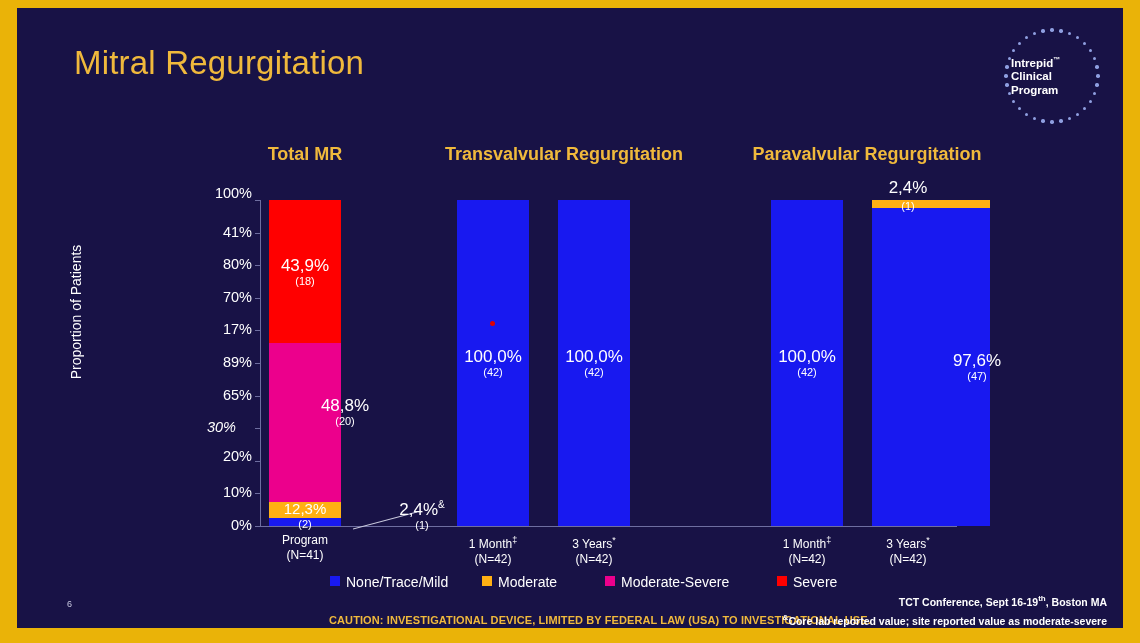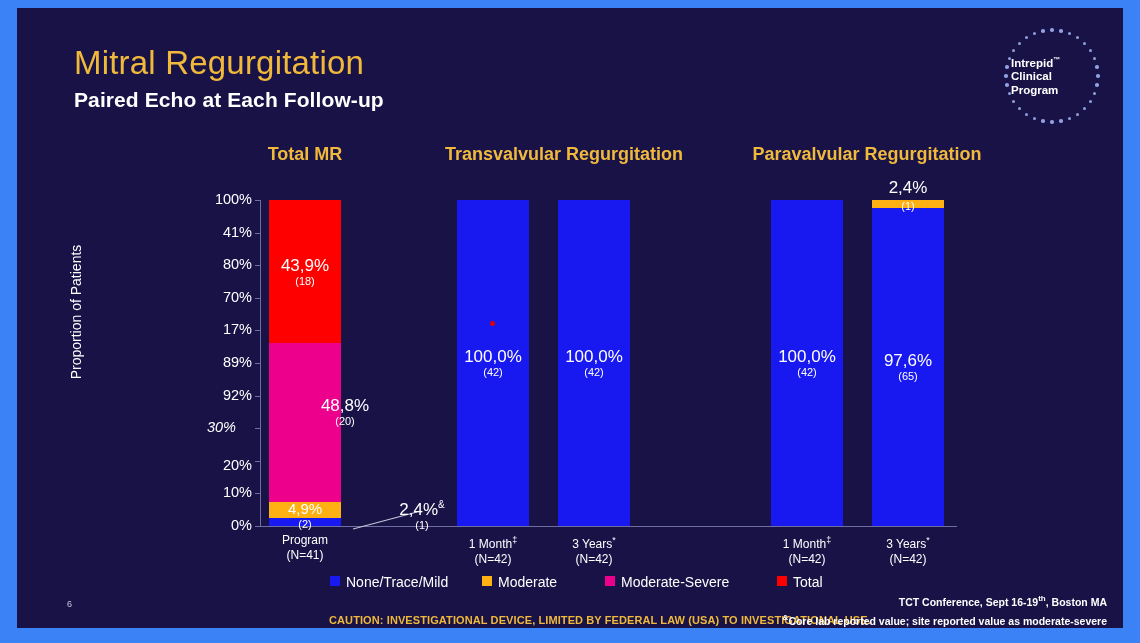--- a/index.html
+++ b/index.html
@@ -1,21 +1,21 @@
 <!DOCTYPE html>
 <html><head>
 <meta charset="utf-8">
 <style>
   html,body{margin:0;padding:0;}
   body{
     width:1140px;height:643px;overflow:hidden;
     background:#f2f2f2;
     font-family:"Liberation Sans", sans-serif;
   }
-  .page{position:relative;width:1140px;height:643px;background:#3b82f6;}
+  .page{position:relative;width:1140px;height:643px;background:#eab308;}
   .slide{
     position:absolute;left:17px;top:8px;width:1106px;height:620px;
     background:#181246;overflow:hidden;
   }
 
   
   .title{
     position:absolute;left:57px;top:36px;
     font-size:33px;color:#f0b93c;letter-spacing:.2px;
     white-space:nowrap;
@@ -122,21 +122,20 @@
   }
   .fn-amp sup{font-size:8px;vertical-align:super;}
 </style>
 </head>
 <body>
 
 <div class="page">
   <div class="slide">
 
     <div class="title">Mitral Regurgitation</div>
-    <div class="subtitle">Paired Echo at Each Follow-up</div>
 
     <div class="logo">
       <div class="logo-text">
         <span>Intrepid</span><sup>™</sup><br>
         <span>Clinical</span><br>
         <span>Program</span>
       </div>
       <div id="logo-dots">
           <div class="logo-dot" style="left: 53.3px; top: 8.3px;"></div>
           <div class="logo-dot" style="left: 62.2742px; top: 9.18388px;"></div>
@@ -177,68 +176,68 @@
         <div class="ghead" style="left: 0px; width: 1106px; text-align: center; transform: translateX(-265px);">Total MR</div>
         <div class="ghead" style="left: 0px; width: 1106px; text-align: center; transform: translateX(-6px);">Transvalvular Regurgitation</div>
         <div class="ghead" style="left: 0px; width: 1106px; text-align: center; transform: translateX(297px);">Paravalvular Regurgitation</div>
       </div>
 
     <div class="plot">
       <div class="ylabel">Proportion of Patients</div>
       <div id="yticks">
           <div class="axis-y" style="left: 243px; top: 192px; height: 326px;"></div>
           <div class="axis-x" style="left: 243px; top: 518px; width: 697px;"></div>
-          <div class="ytick" style="left: 177px; top: 183px;">100%</div>
+          <div class="ytick" style="left: 177px; top: 177px;">100%</div>
           <div class="ytickmark" style="left: 238px; top: 192px;"></div>
           <div class="ytick" style="left: 177px; top: 215.6px;">41%</div>
           <div class="ytickmark" style="left: 238px; top: 224.6px;"></div>
           <div class="ytick" style="left: 177px; top: 248.2px;">80%</div>
           <div class="ytickmark" style="left: 238px; top: 257.2px;"></div>
           <div class="ytick" style="left: 177px; top: 280.8px;">70%</div>
           <div class="ytickmark" style="left: 238px; top: 289.8px;"></div>
           <div class="ytick" style="left: 177px; top: 313.4px;">17%</div>
           <div class="ytickmark" style="left: 238px; top: 322.4px;"></div>
           <div class="ytick" style="left: 177px; top: 346px;">89%</div>
           <div class="ytickmark" style="left: 238px; top: 355px;"></div>
-          <div class="ytick" style="left: 177px; top: 378.6px;">92%</div>
+          <div class="ytick" style="left: 177px; top: 378.6px;">65%</div>
           <div class="ytickmark" style="left: 238px; top: 387.6px;"></div>
           <div class="ytick" style="left: 161px; top: 411.2px; font-style: italic;">30%</div>
           <div class="ytickmark" style="left: 238px; top: 420.2px;"></div>
-          <div class="ytick" style="left: 177px; top: 449px;">20%</div>
+          <div class="ytick" style="left: 177px; top: 440px;">20%</div>
           <div class="ytickmark" style="left: 238px; top: 452.8px;"></div>
           <div class="ytick" style="left: 177px; top: 476.4px;">10%</div>
           <div class="ytickmark" style="left: 238px; top: 485.4px;"></div>
           <div class="ytick" style="left: 177px; top: 509px;">0%</div>
           <div class="ytickmark" style="left: 238px; top: 518px;"></div>
         </div>
       <div id="bars">
           <div class="bar" style="left: 252px; top: 192px; width: 72px; height: 326px;">
             <div class="seg seg-none" style="top: 318.176px; height: 7.824px; background: rgb(24, 25, 240);"></div>
             <div class="seg seg-mod" style="top: 302.202px; height: 15.974px; background: rgb(255, 176, 19);"></div>
-            <div class="vlab small" style="top: 299.202px;"><span>4,9%</span><span class="n">(2)</span></div>
+            <div class="vlab small" style="top: 299.202px;"><span>12,3%</span><span class="n">(2)</span></div>
             <div class="seg seg-modsev" style="top: 143.114px; height: 159.088px; background: rgb(236, 0, 140);"></div>
             <div class="vlab" style="top: 196px; padding-left: 40px;"><span>48,8%</span><span class="n">(20)</span></div>
             <div class="seg seg-sev" style="top: 0px; height: 143.114px; background: rgb(255, 0, 0);"></div>
             <div class="vlab" style="top: 55.557px;"><span>43,9%</span><span class="n">(18)</span></div>
           </div>
           <div class="bar" style="left: 440px; top: 192px; width: 72px; height: 326px;">
             <div class="seg seg-none" style="top: 0px; height: 326px; background: rgb(24, 25, 240);"></div>
             <div class="vlab" style="top: 147px;"><span>100,0%</span><span class="n">(42)</span></div>
           </div>
           <div class="bar" style="left: 541px; top: 192px; width: 72px; height: 326px;">
             <div class="seg seg-none" style="top: 0px; height: 326px; background: rgb(24, 25, 240);"></div>
             <div class="vlab" style="top: 147px;"><span>100,0%</span><span class="n">(42)</span></div>
           </div>
           <div class="bar" style="left: 754px; top: 192px; width: 72px; height: 326px;">
             <div class="seg seg-none" style="top: 0px; height: 326px; background: rgb(24, 25, 240);"></div>
             <div class="vlab" style="top: 147px;"><span>100,0%</span><span class="n">(42)</span></div>
           </div>
-          <div class="bar" style="left: 855px; top: 192px; width: 72px; height: 400px;">
+          <div class="bar" style="left: 855px; top: 192px; width: 72px; height: 400px; padding-left: 46px;">
             <div class="seg seg-none" style="top: 7.824px; height: 318.176px; background: rgb(24, 25, 240);"></div>
-            <div class="vlab" style="top: 150.912px;"><span>97,6%</span><span class="n">(65)</span></div>
+            <div class="vlab" style="top: 150.912px;"><span>97,6%</span><span class="n">(47)</span></div>
             <div class="seg seg-mod" style="top: 1.24345e-14px; height: 7.824px; background: rgb(255, 176, 19);"></div>
           </div>
           <div class="outlab" style="left: 855px; width: 72px; top: 170px;"><span>2,4%</span></div>
           <div class="outlab" style="left: 855px; width: 72px; top: 188.912px; font-size: 11px;">(1)</div>
         </div>
       <div id="xcats">
           <div class="xcat" style="left: 218px; width: 140px; top: 525px;"><span>Program</span><br><span>(N=41)</span></div>
           <div class="xcat" style="left: 406px; width: 140px; top: 525px;"><span>1 Month</span><sup>‡</sup><br><span>(N=42)</span></div>
           <div class="xcat" style="left: 507px; width: 140px; top: 525px;"><span>3 Years</span><sup>*</sup><br><span>(N=42)</span></div>
           <div class="xcat" style="left: 720px; width: 140px; top: 525px;"><span>1 Month</span><sup>‡</sup><br><span>(N=42)</span></div>
@@ -253,21 +252,21 @@
         <span class="n">(1)</span>
       </div>
 
       <div class="cursor-dot" style="left:473px;top:313px;"></div>
     </div>
 
     <div class="legend" id="legend">
         <div class="lg" style="left: 313px;"><span class="sw" style="background: rgb(24, 25, 240);"></span><span>None/Trace/Mild</span></div>
         <div class="lg" style="left: 465px;"><span class="sw" style="background: rgb(255, 176, 19);"></span><span>Moderate</span></div>
         <div class="lg" style="left: 588px;"><span class="sw" style="background: rgb(236, 0, 140);"></span><span>Moderate-Severe</span></div>
-        <div class="lg" style="left: 760px;"><span class="sw" style="background: rgb(255, 0, 0);"></span><span>Total</span></div>
+        <div class="lg" style="left: 760px;"><span class="sw" style="background: rgb(255, 0, 0);"></span><span>Severe</span></div>
       </div>
 
     <div class="pgnum">6</div>
     <div class="caution">CAUTION: INVESTIGATIONAL DEVICE, LIMITED BY FEDERAL LAW (USA) TO INVESTIGATIONAL USE.</div>
     <div class="tct">
       <span>TCT Conference, Sept 16-19</span><sup>th</sup><span>, Boston MA</span>
     </div>
     <div class="fn-amp">
       <sup>&amp;</sup><span>Core lab reported value; site reported value as moderate-severe</span>
     </div>

